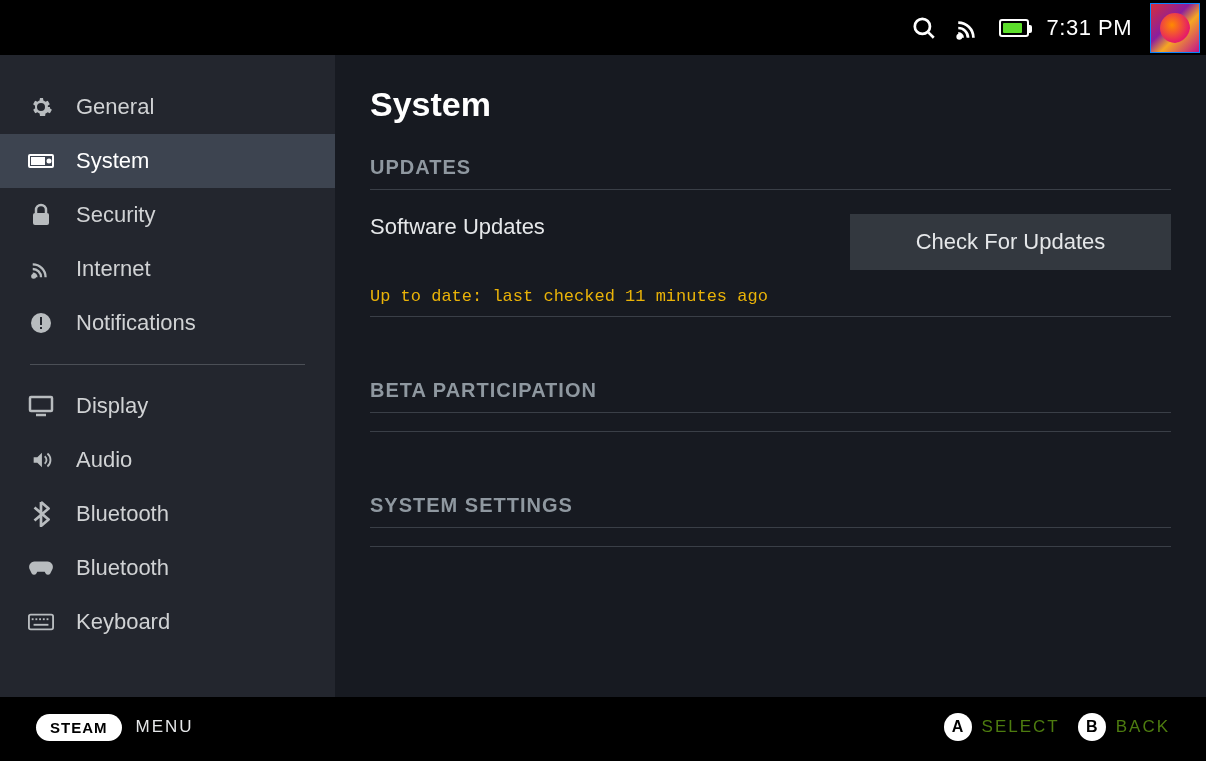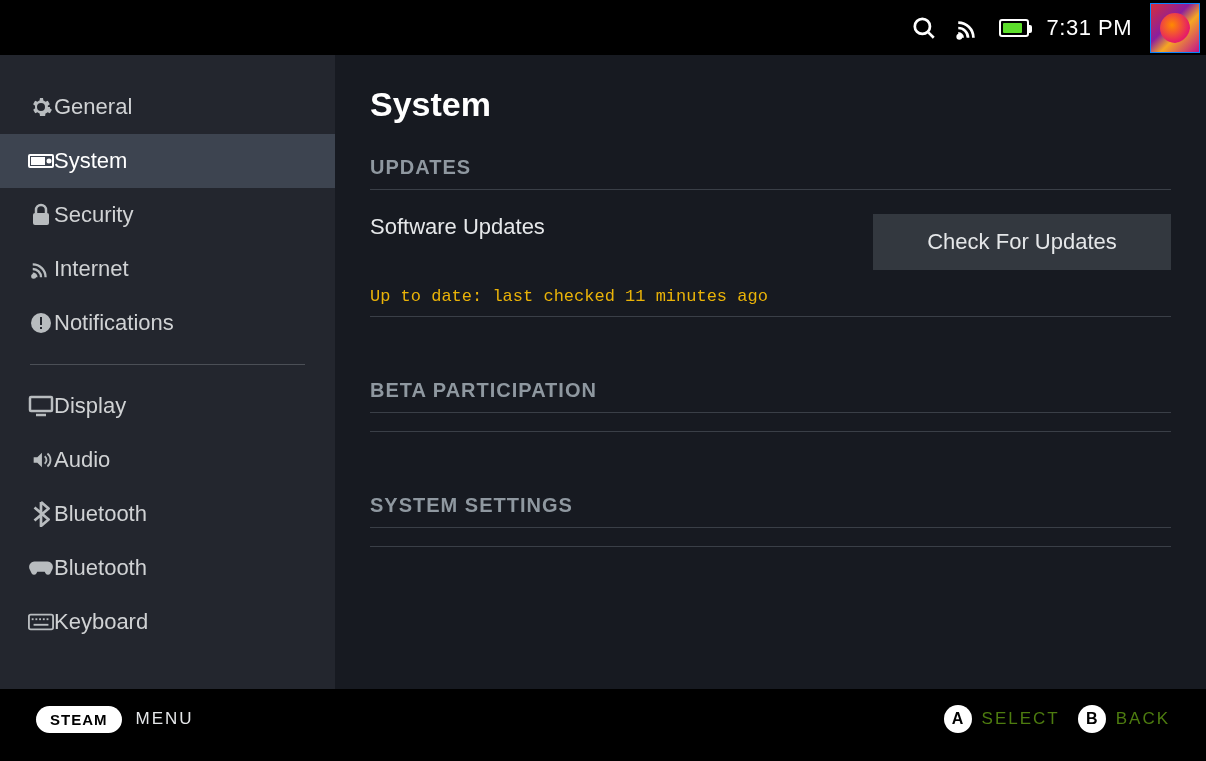--- a/index.html
+++ b/index.html
@@ -8,41 +8,41 @@
   .topbar .icon { color: #fff; display: flex; align-items: center; justify-content: center; }
   .battery-icon { width: 30px; height: 18px; border: 2px solid #fff; border-radius: 3px; position: relative; display:flex; align-items:center; padding:2px;}
   .battery-icon::after { content:""; position:absolute; right:-5px; top:4px; width:3px; height:8px; background:#fff; border-radius:0 2px 2px 0;}
   .battery-fill { background:#5cde2b; height:100%; width:90%; border-radius:1px;}
   .clock { font-size: 22px; font-weight: 500; letter-spacing: 0.5px; }
   .avatar { width: 50px; height: 50px; background: linear-gradient(135deg, #d62e3a 0%, #8b1e9e 40%, #f5a623 60%, #c0128e 100%); border: 1px solid #0a84ff; position:relative;}
   .avatar::after{content:"";position:absolute;left:50%;top:50%;width:30px;height:30px;transform:translate(-50%,-50%);background:radial-gradient(circle at 40% 40%, #ff8a00 0%, #e5186b 70%, transparent 75%);border-radius:50%;}
 
   .body { display: flex; height: calc(100% - 55px - 60px); background: #171a21; }
   .sidebar { width: 335px; background: #23262e; padding-top: 25px; overflow:hidden;}
-  .side-item { display: flex; align-items: center; padding: 14px 0 14px 28px; font-size: 22px; color: #d0d2d4; cursor:pointer;}
+  .side-item { display: flex; align-items: center; gap: 22px; padding: 14px 0 14px 28px; font-size: 22px; color: #d0d2d4; cursor:pointer;}
   .side-item .icon { width: 26px; height:26px; display:flex;align-items:center;justify-content:center;color:#b8bcbf;}
   .side-item.active { background: #3d4450; }
   .side-item.active, .side-item.active .icon { color:#fff; }
   .side-divider { height:1px; background:#4b4f56; margin: 14px 30px; }
 
   .main { flex:1; background:#171a21; padding: 30px 35px 0 35px; overflow:hidden;}
   .page-title { font-size: 34px; font-weight: 700; margin-bottom: 32px; }
   .section-header { font-size: 20px; font-weight: 600; letter-spacing: 1px; color:#8f98a0; margin-top: 8px; margin-bottom:10px;}
   .section-divider { height:1px; background:#3a3f47; margin-bottom: 18px; }
   .row { display:flex; justify-content:space-between; padding: 6px 0 6px 0;}
   .row-label { font-size: 22px; color:#e5e7e9; }
   .row-sub { font-size: 17px; color:#eab308; margin-top: 11px; margin-bottom: 10px; font-family: Liberation Mono, monospace;}
-  .btn { width: 298px; height: 56px; background:#33383f; color:#e5e7e9; font-size:22px; display:flex;align-items:center;justify-content:center; cursor:pointer;}
+  .btn { width: 321px; height: 56px; background:#33383f; color:#e5e7e9; font-size:22px; display:flex;align-items:center;justify-content:center; cursor:pointer;}
   .dropdown { width:355px; height:56px; background:#33383f; display:flex;align-items:center;justify-content:space-between;padding:0 22px; font-size:21px; color:#e5e7e9; cursor:pointer;}
   .dropdown .chev { color:#c1c4c7;}
   .section-gap { height: 36px; }
   .toggle { width: 56px; height: 30px; background:#4b5158; border-radius: 999px; position:relative; cursor:pointer;}
   .toggle-knob { position:absolute; left:2px; top:2px; width:26px; height:26px; border-radius:50%; background:#fff;}
 
-  .footer { position:absolute; bottom:12px; left:0; right:0; height:60px; background:#000; display:flex; align-items:center; justify-content:space-between; padding: 0 36px;}
+  .footer { position:absolute; bottom:4px; left:0; right:0; height:60px; background:#000; display:flex; align-items:center; justify-content:space-between; padding: 0 36px;}
   .footer-left { display:flex; align-items:center; gap:14px;}
   .pill { background:#fff; color:#000; font-size:15px; font-weight:700; letter-spacing:1px; padding: 5px 14px; border-radius: 999px;}
   .menu-label { font-size:17px; letter-spacing:2px; color:#e5e7e9;}
   .footer-right { display:flex; align-items:center; gap:18px;}
   .hint { display:flex; align-items:center; gap:10px;}
   .hint-btn { width:28px;height:28px;border-radius:50%;background:#fff;color:#000;font-weight:700;font-size:16px;display:flex;align-items:center;justify-content:center;}
   .hint-label { font-size:17px; letter-spacing:2px; color:#4d7c0f;}
 
   svg { display:block; }
 </style>

